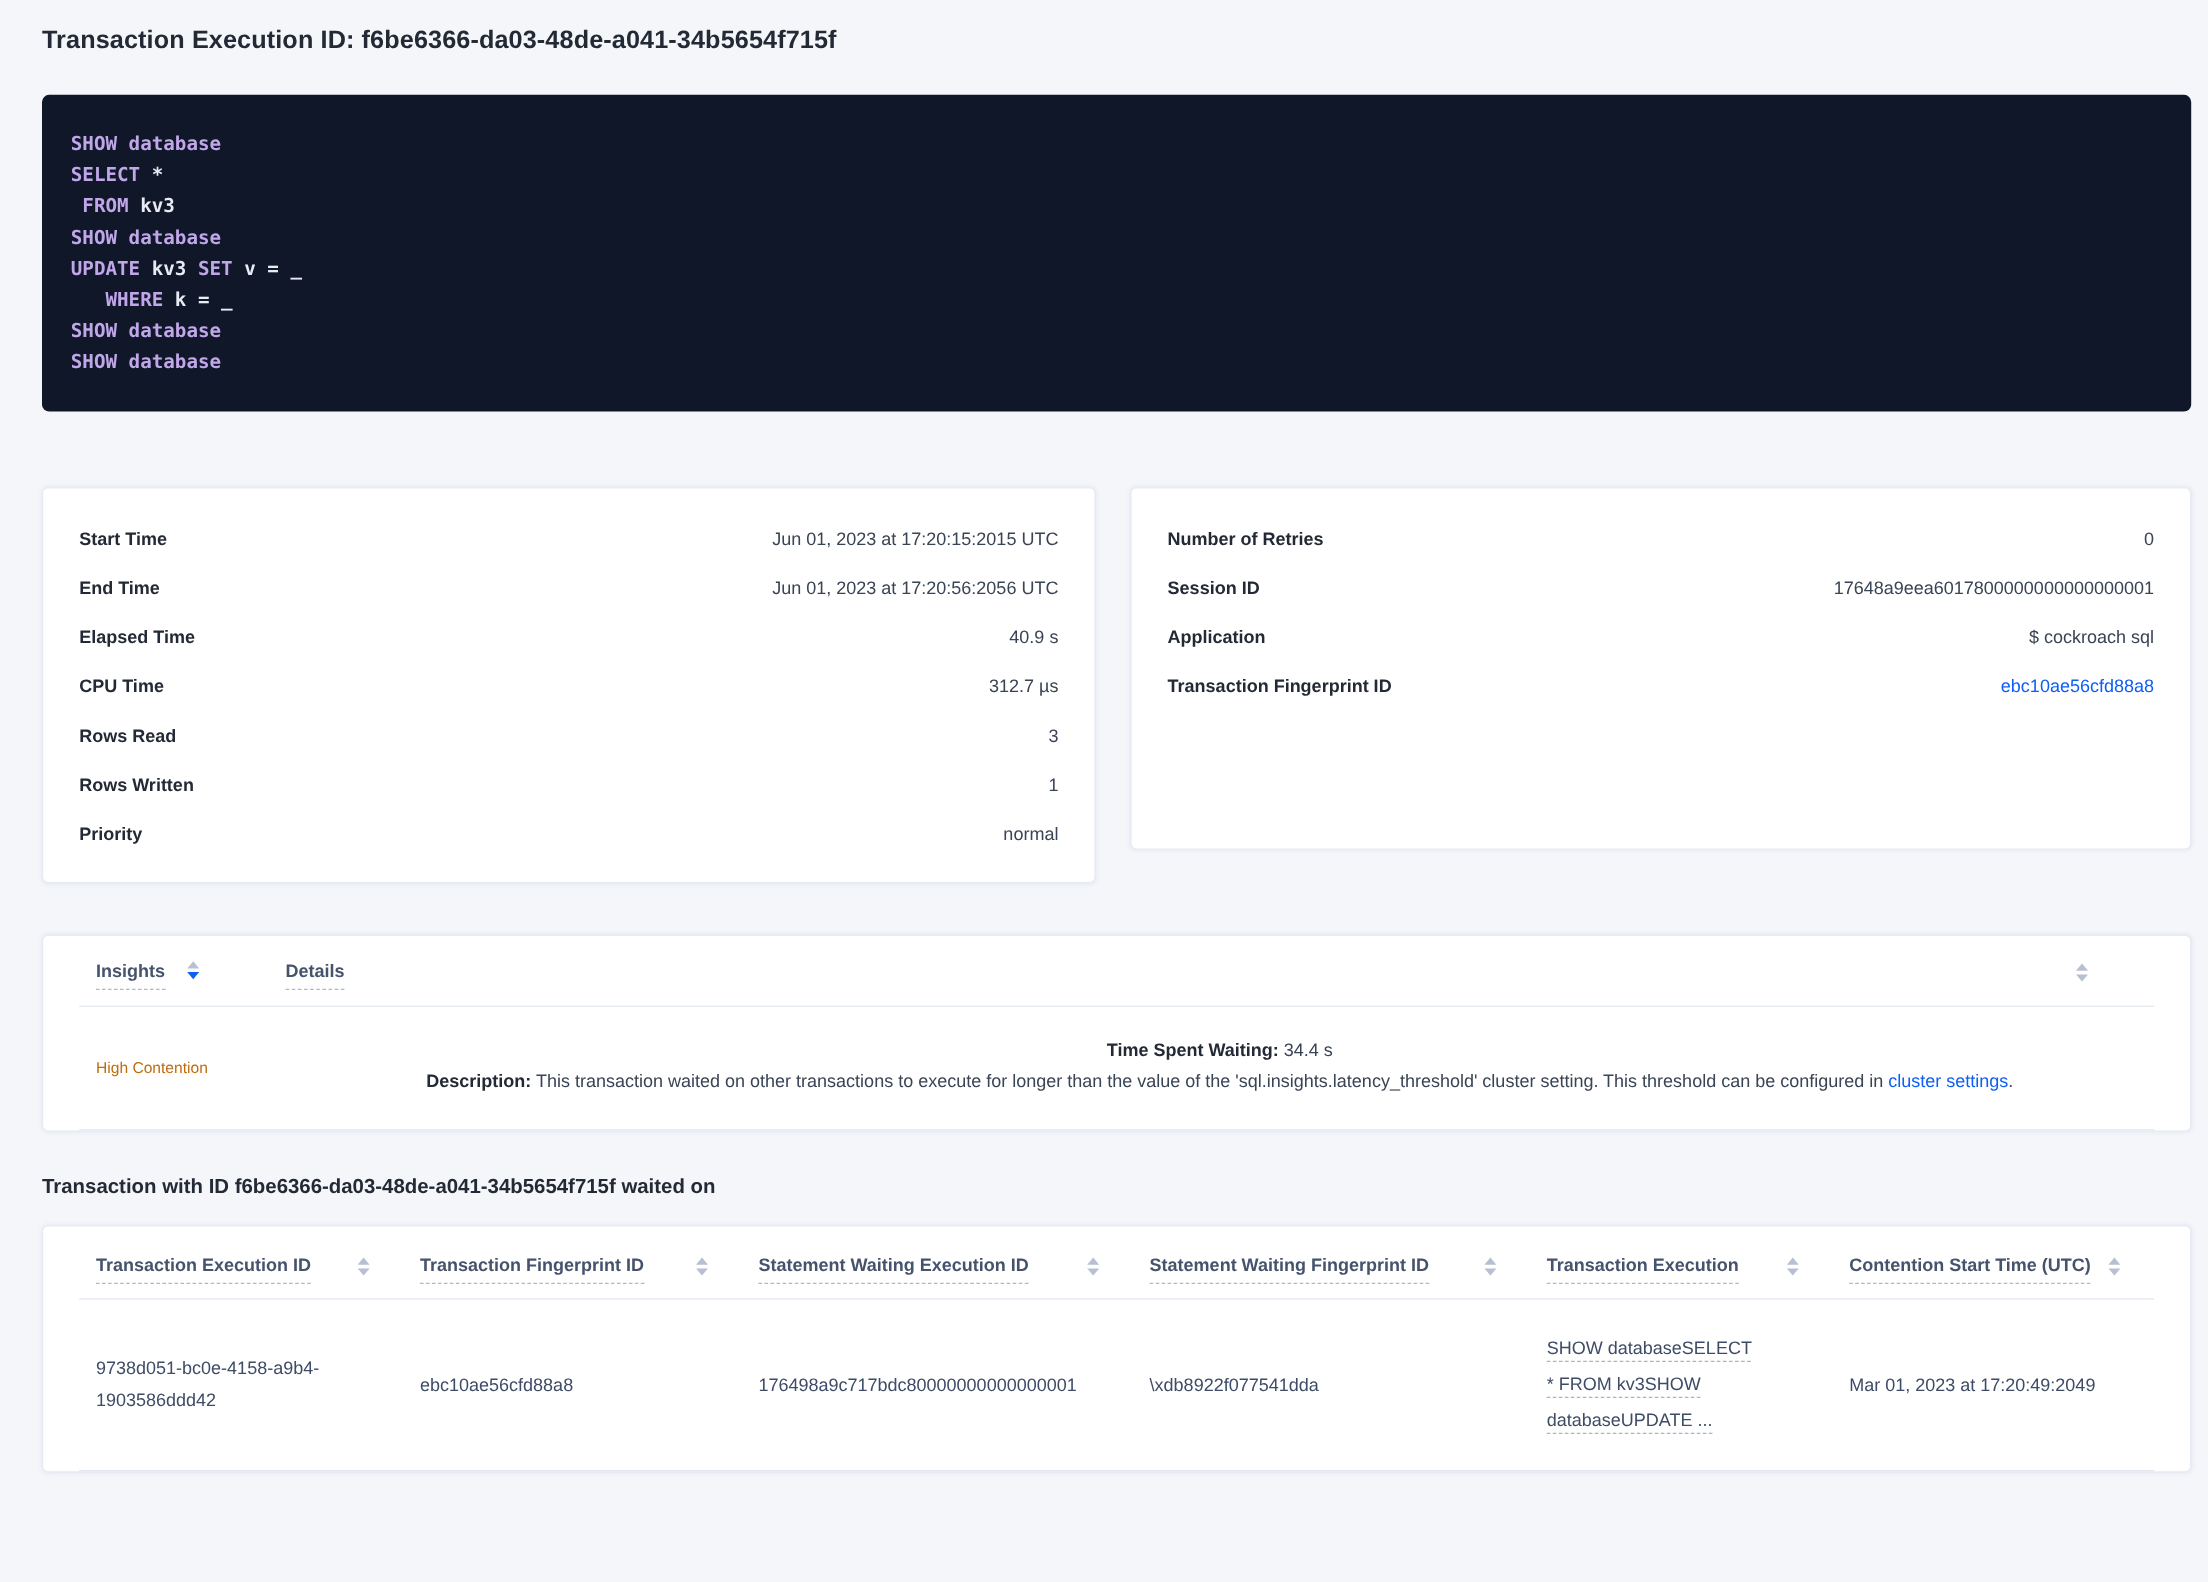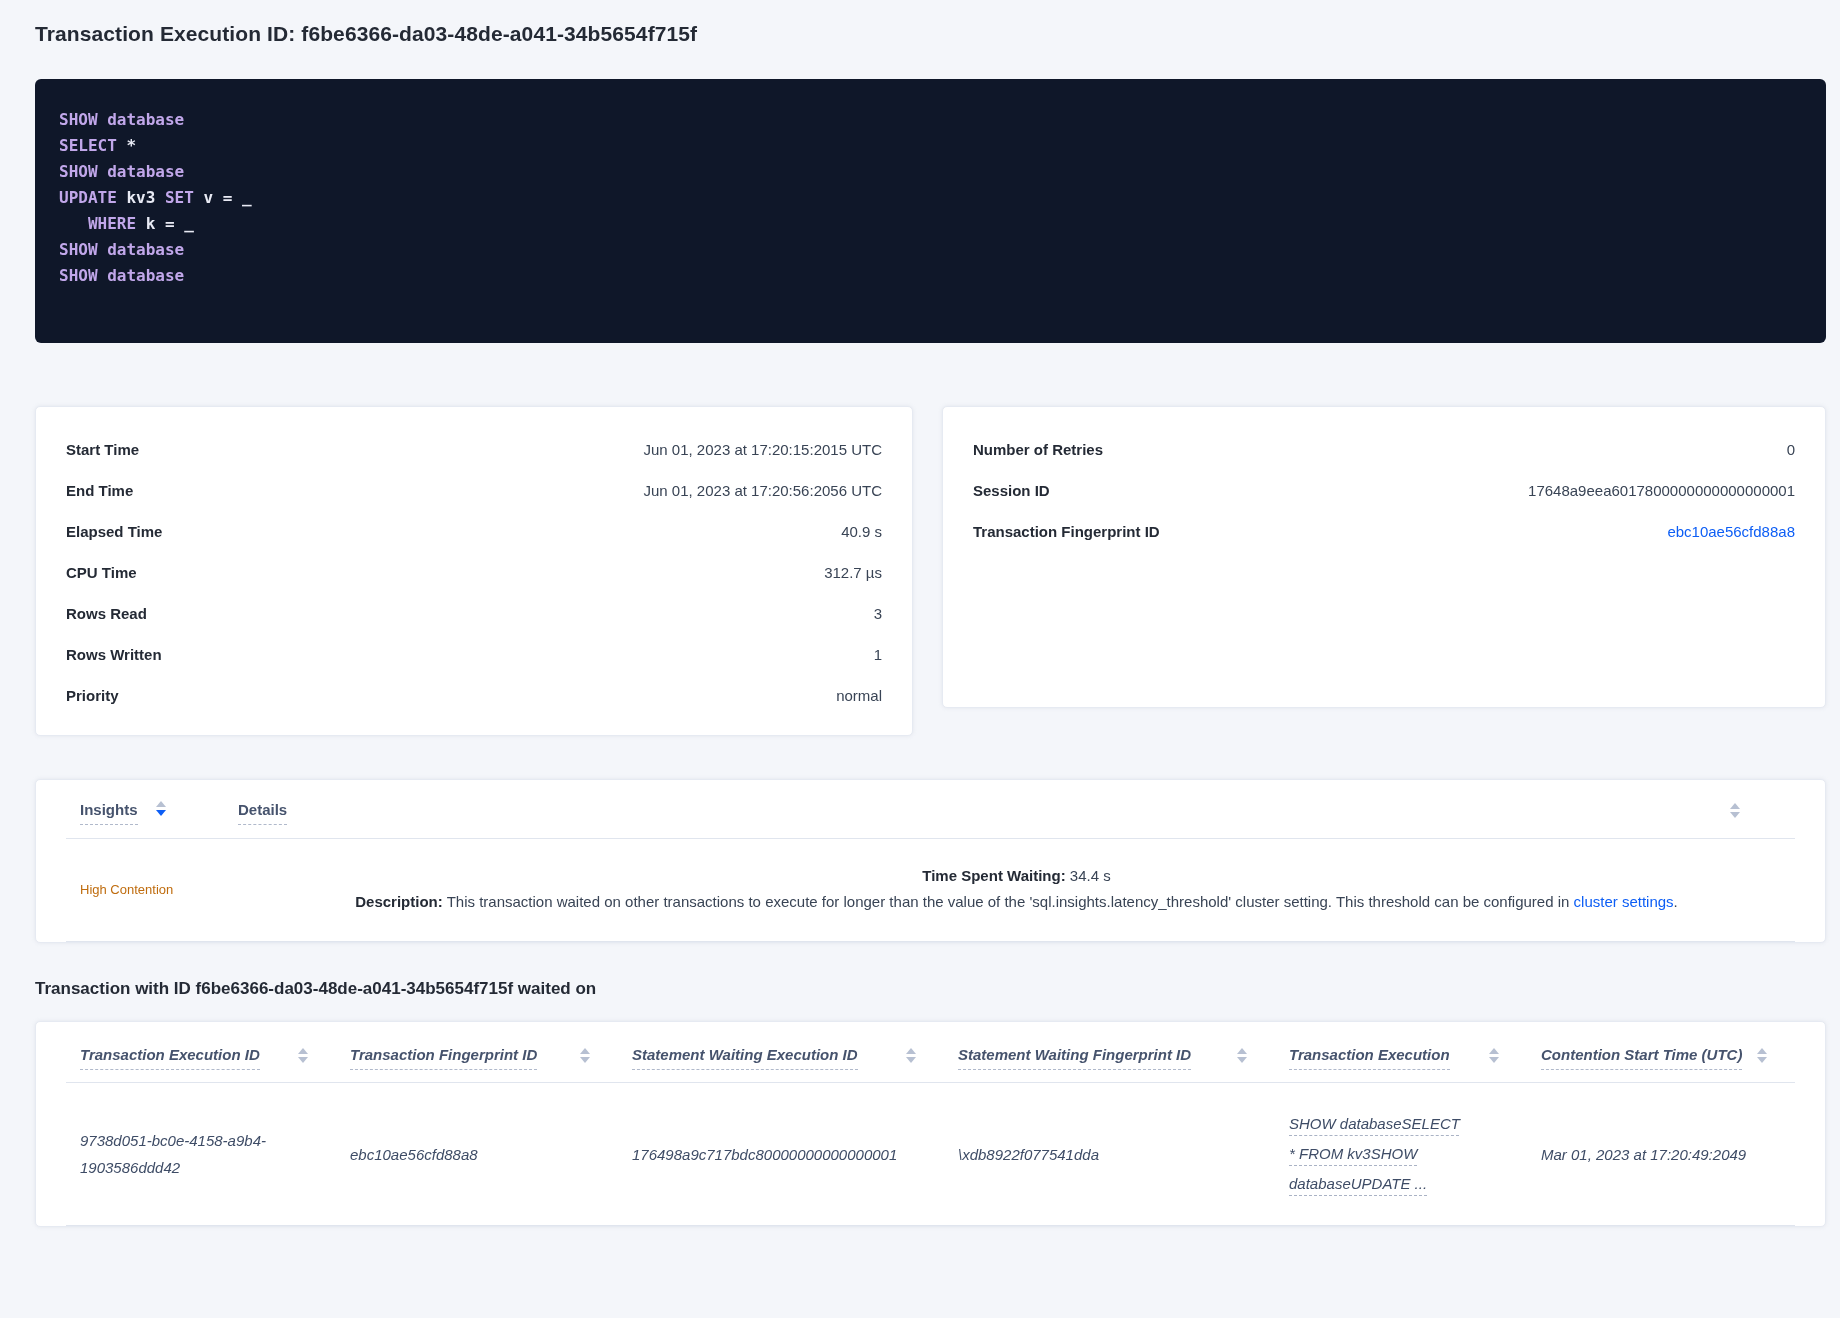--- a/index.html
+++ b/index.html
@@ -67,21 +67,21 @@
   .i-header .spacer { flex: 1; }
   .i-header .sort.end { margin-right: 55px; margin-top: 2px; }
   .i-row { display: flex; padding: 24px 0 26px; border-bottom: 1px solid #e0e5ee; }
   .i-col1 { width: 158px; padding-left: 14px; display: flex; align-items: center; font-size: 13px; color: #bf6c0e; }
   .i-col2 { flex: 1; padding-left: 14px; font-size: 15px; color: #394455; }
   .i-line { line-height: 26px; }
   .i-line .b { font-weight: 700; color: #242a35; }
 
   
   .waited-heading { margin-top: 36px; font-size: 17px; font-weight: 700; color: #242a35; }
-  .table-card { margin-top: 22px; padding: 0 30px; min-height: 202px; font-style: italic; }
+  .table-card { margin-top: 22px; padding: 0 30px; min-height: 202px; }
   .w-header, .w-row { display: grid; grid-template-columns: 270px 282px 326px 331px 252px 1fr; }
   .w-header { padding: 24px 0 12px; border-bottom: 1px solid #e0e5ee; }
   .w-header .th { display: flex; align-items: flex-start; justify-content: space-between; padding: 0 28px 0 14px; }
   .w-header .th .sort { margin-top: 2px; }
   .w-row { padding: 26px 0; border-bottom: 1px solid #e0e5ee; align-items: center; }
   .w-row .td { padding: 0 28px 0 14px; font-size: 15px; color: #3e4c66; line-height: 27px; overflow-wrap: break-word; }
   .exec-link {
     display: inline-block; max-width: 175px; color: #3e4c66; line-height: 30px;
     text-decoration: underline dashed #aab3c5 1px; text-underline-offset: 6px; cursor: pointer;
   }
@@ -90,20 +90,21 @@
 <body>
 
 <div class="page">
 
   <h1 class="title">Transaction Execution ID: f6be6366-da03-48de-a041-34b5654f715f</h1>
 
 
   <div class="codebox" id="sqlbox">
       <div class="code-line"><span class="kw">SHOW database</span></div>
       <div class="code-line"><span class="kw">SELECT</span><span class="plain"> *</span></div>
+      <div class="code-line"><span class="kw"> FROM</span><span class="plain"> kv3</span></div>
       <div class="code-line"><span class="kw">SHOW database</span></div>
       <div class="code-line"><span class="kw">UPDATE</span><span class="plain"> kv3 </span><span class="kw">SET</span><span class="plain"> v = _</span></div>
       <div class="code-line"><span class="kw">   WHERE</span><span class="plain"> k = _</span></div>
       <div class="code-line"><span class="kw">SHOW database</span></div>
       <div class="code-line"><span class="kw">SHOW database</span></div>
     </div>
 
   <div class="cards-row">
     <section class="card card-stats card-left" id="left-card">
         <div class="stat-row">
@@ -136,20 +137,24 @@
         </div>
       </section>
     <section class="card card-stats card-right" id="right-card">
         <div class="stat-row">
           <span class="stat-label">Number of Retries</span>
           <span class="stat-value">0</span>
         </div>
         <div class="stat-row">
           <span class="stat-label">Session ID</span>
           <span class="stat-value">17648a9eea6017800000000000000001</span>
+        </div>
+        <div class="stat-row">
+          <span class="stat-label">Application</span>
+          <span class="stat-value">$ cockroach sql</span>
         </div>
         <div class="stat-row">
           <span class="stat-label">Transaction Fingerprint ID</span>
           <span class="stat-value link">ebc10ae56cfd88a8</span>
         </div>
       </section>
   </div>
 
   <section class="card insights-card">
     <div class="i-header">

